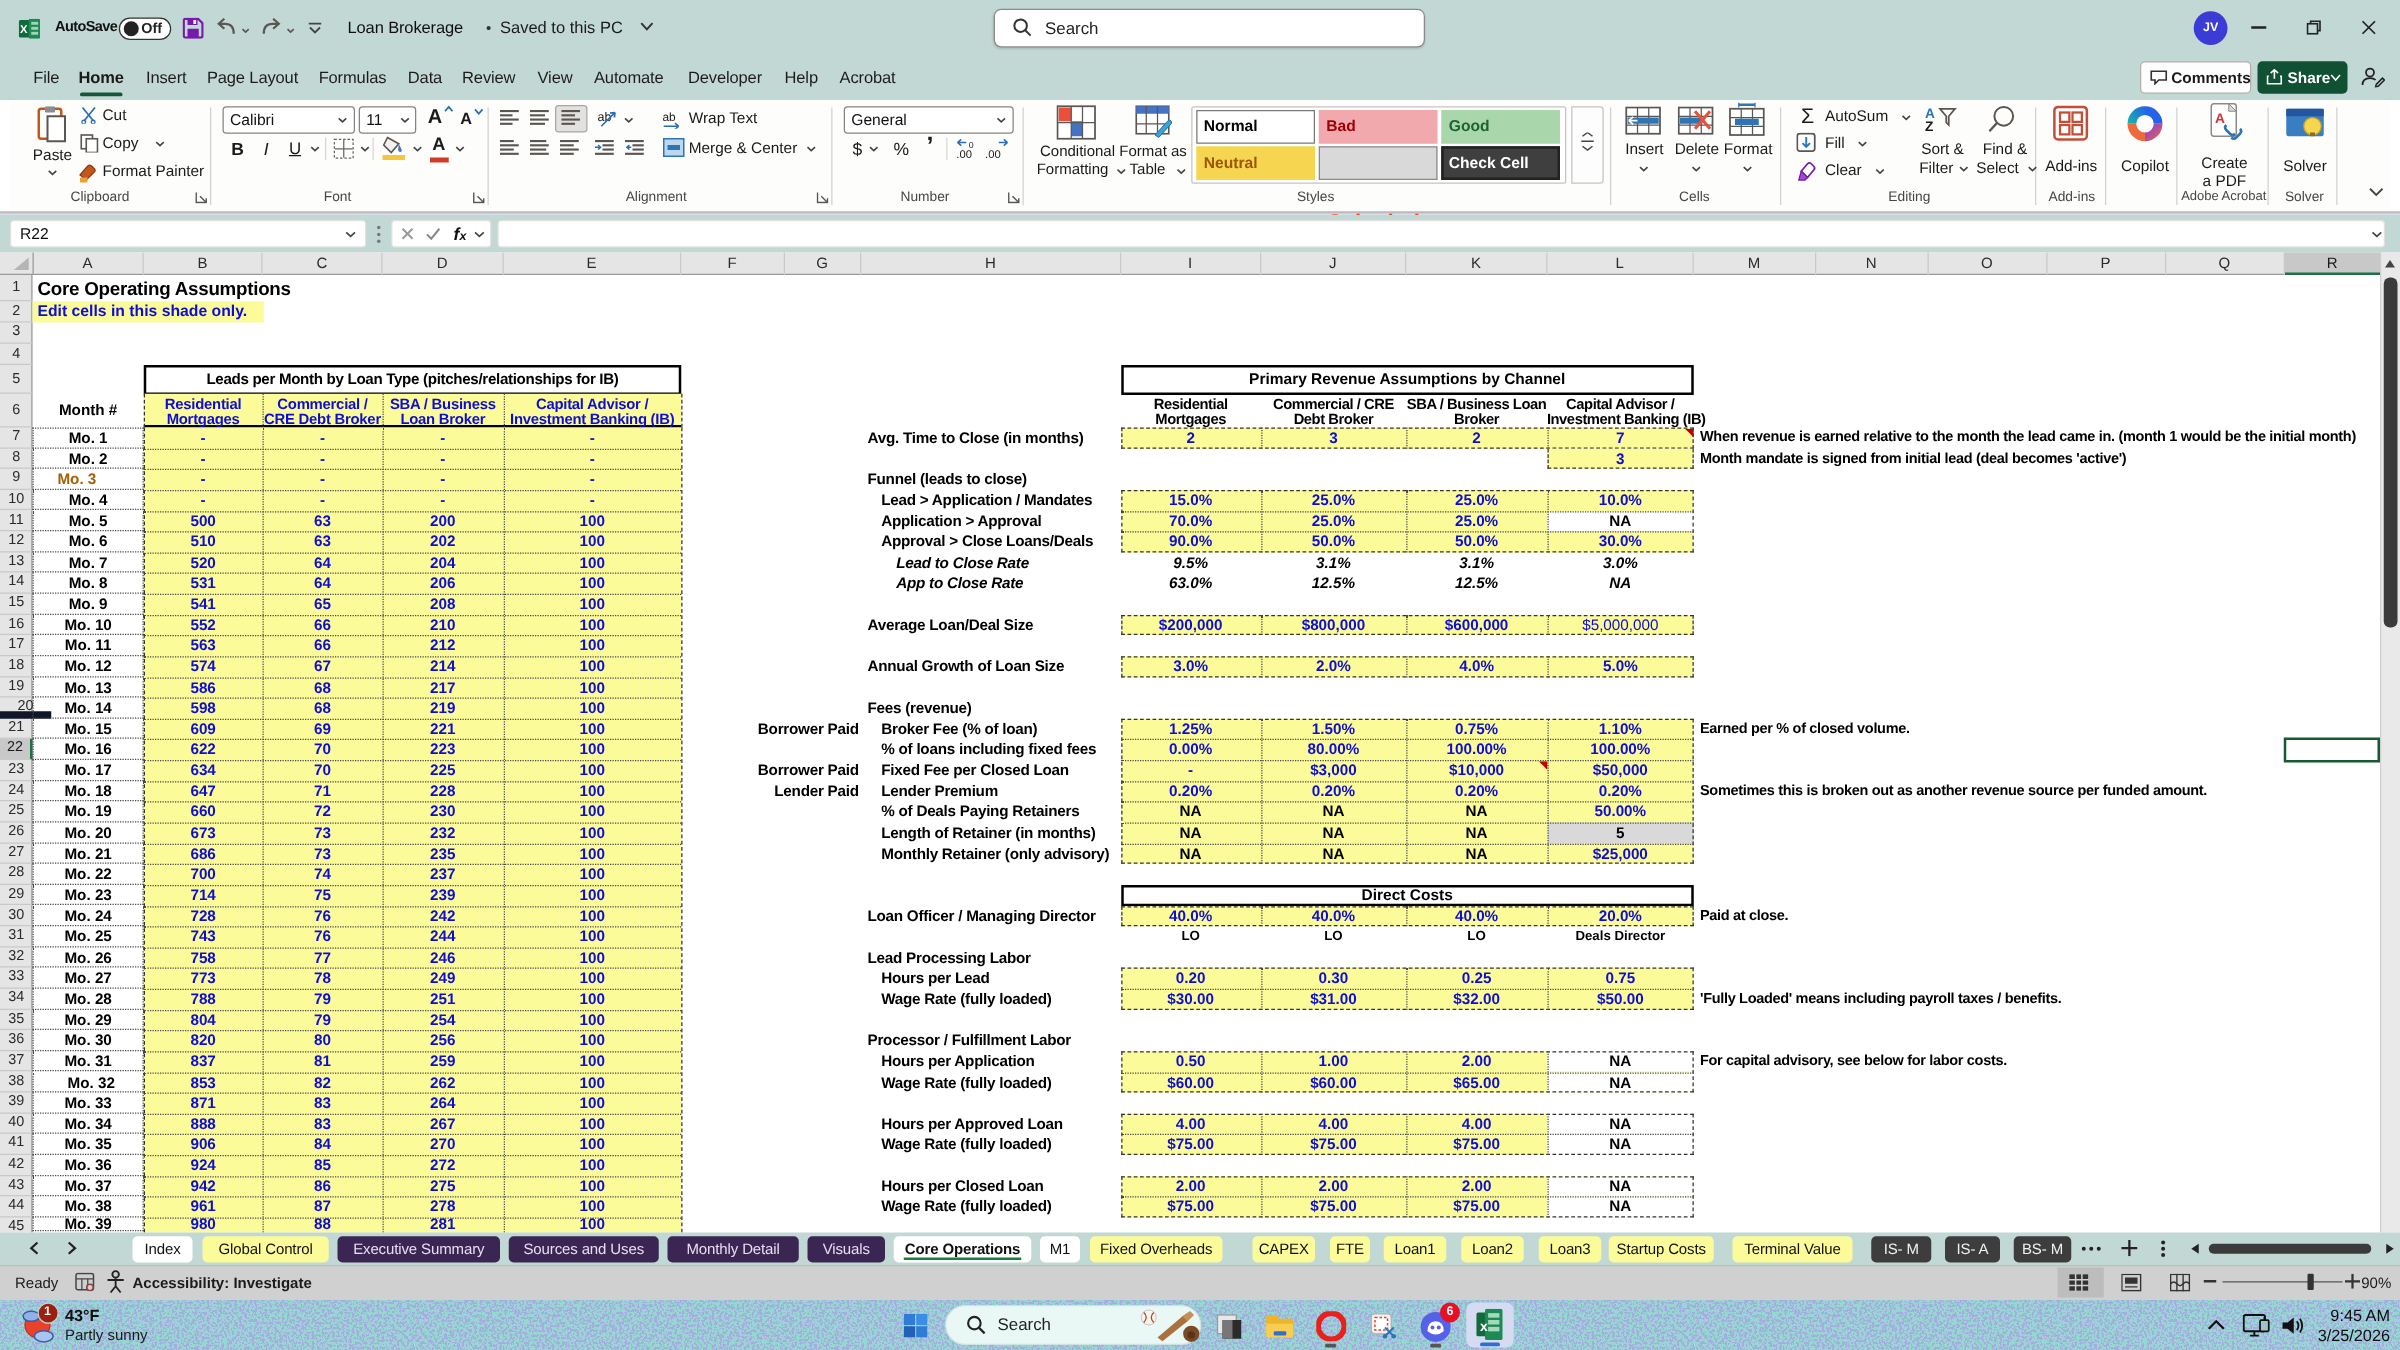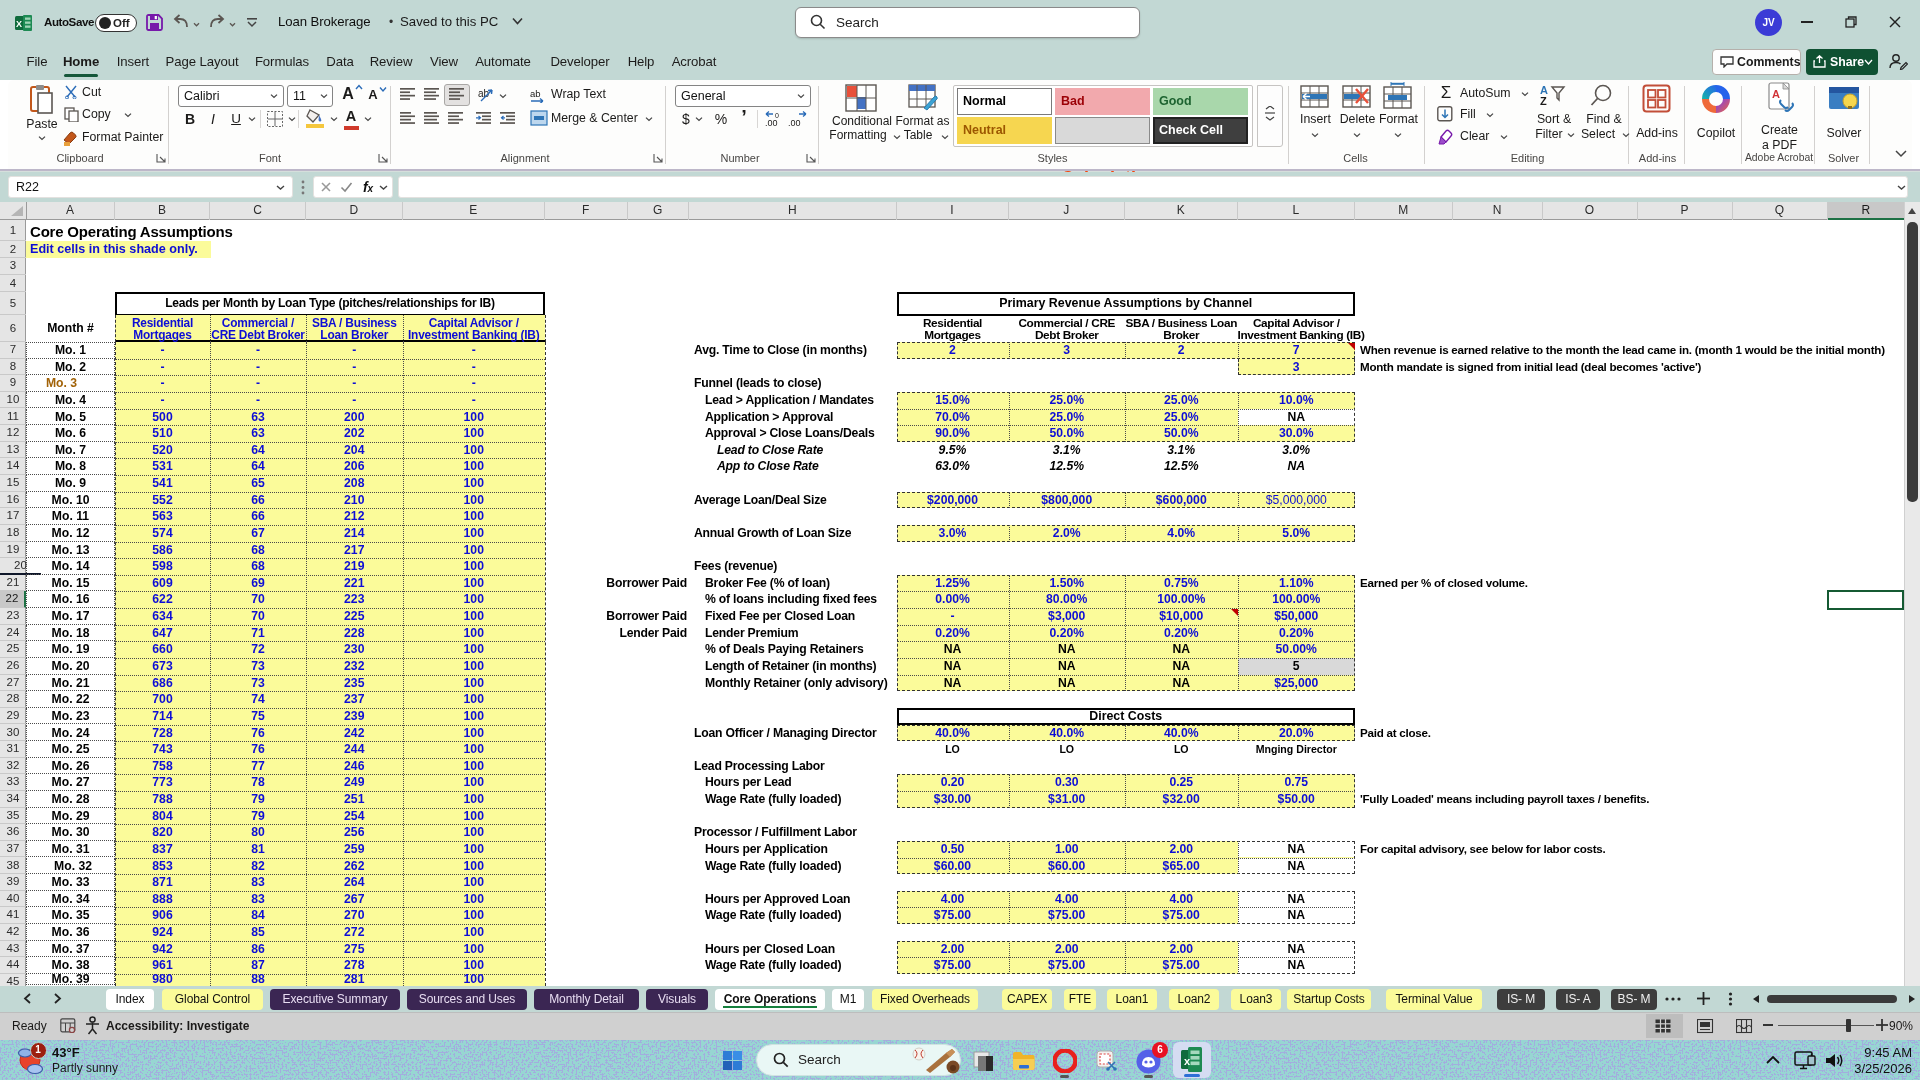--- a/index.html
+++ b/index.html
@@ -539,21 +539,21 @@
 <div style="position:absolute;left:0px;top:391.9px;width:26px;height:16.600000000000023px;border-bottom:1px solid #c9c9c9;color:#2b2b2b;font-size:11.5px;text-align:center;line-height:15.600000000000023px;">10</div>
 <div style="position:absolute;left:0px;top:408.5px;width:26px;height:16.600000000000023px;border-bottom:1px solid #c9c9c9;color:#2b2b2b;font-size:11.5px;text-align:center;line-height:15.600000000000023px;">11</div>
 <div style="position:absolute;left:0px;top:425.1px;width:26px;height:16.69999999999999px;border-bottom:1px solid #c9c9c9;color:#2b2b2b;font-size:11.5px;text-align:center;line-height:15.699999999999989px;">12</div>
 <div style="position:absolute;left:0px;top:441.8px;width:26px;height:16.599999999999966px;border-bottom:1px solid #c9c9c9;color:#2b2b2b;font-size:11.5px;text-align:center;line-height:15.599999999999966px;">13</div>
 <div style="position:absolute;left:0px;top:458.4px;width:26px;height:16.600000000000023px;border-bottom:1px solid #c9c9c9;color:#2b2b2b;font-size:11.5px;text-align:center;line-height:15.600000000000023px;">14</div>
 <div style="position:absolute;left:0px;top:475.0px;width:26px;height:16.69999999999999px;border-bottom:1px solid #c9c9c9;color:#2b2b2b;font-size:11.5px;text-align:center;line-height:15.699999999999989px;">15</div>
 <div style="position:absolute;left:0px;top:491.7px;width:26px;height:16.600000000000023px;border-bottom:1px solid #c9c9c9;color:#2b2b2b;font-size:11.5px;text-align:center;line-height:15.600000000000023px;">16</div>
 <div style="position:absolute;left:0px;top:508.3px;width:26px;height:16.599999999999966px;border-bottom:1px solid #c9c9c9;color:#2b2b2b;font-size:11.5px;text-align:center;line-height:15.599999999999966px;">17</div>
 <div style="position:absolute;left:0px;top:524.9px;width:26px;height:16.700000000000045px;border-bottom:1px solid #c9c9c9;color:#2b2b2b;font-size:11.5px;text-align:center;line-height:15.700000000000045px;">18</div>
 <div style="position:absolute;left:0px;top:541.6px;width:26px;height:16.600000000000023px;border-bottom:1px solid #c9c9c9;color:#2b2b2b;font-size:11.5px;text-align:center;line-height:15.600000000000023px;">19</div>
-<div style="position:absolute;left:0px;top:558.2px;width:41px;height:16.59999999999991px;border-bottom:2px solid #0f172a;color:#2b2b2b;font-size:11.5px;text-align:center;line-height:15.599999999999909px;">20</div>
+<div style="position:absolute;left:0px;top:558.2px;width:41px;height:16.59999999999991px;border-bottom:6px solid #0f172a;color:#2b2b2b;font-size:11.5px;text-align:center;line-height:15.599999999999909px;">20</div>
 <div style="position:absolute;left:0px;top:574.8px;width:26px;height:16.600000000000023px;border-bottom:1px solid #c9c9c9;color:#2b2b2b;font-size:11.5px;text-align:center;line-height:15.600000000000023px;">21</div>
 <div style="position:absolute;left:0px;top:591.4px;width:26px;height:16.700000000000045px;background:#c8c8c8;border-bottom:1px solid #c9c9c9;border-right:2.2px solid #1e7145;color:#1a1a1a;font-size:11.5px;text-align:center;line-height:15.700000000000045px;">22</div>
 <div style="position:absolute;left:0px;top:608.1px;width:26px;height:16.600000000000023px;border-bottom:1px solid #c9c9c9;color:#2b2b2b;font-size:11.5px;text-align:center;line-height:15.600000000000023px;">23</div>
 <div style="position:absolute;left:0px;top:624.7px;width:26px;height:16.59999999999991px;border-bottom:1px solid #c9c9c9;color:#2b2b2b;font-size:11.5px;text-align:center;line-height:15.599999999999909px;">24</div>
 <div style="position:absolute;left:0px;top:641.3px;width:26px;height:16.700000000000045px;border-bottom:1px solid #c9c9c9;color:#2b2b2b;font-size:11.5px;text-align:center;line-height:15.700000000000045px;">25</div>
 <div style="position:absolute;left:0px;top:658.0px;width:26px;height:16.600000000000023px;border-bottom:1px solid #c9c9c9;color:#2b2b2b;font-size:11.5px;text-align:center;line-height:15.600000000000023px;">26</div>
 <div style="position:absolute;left:0px;top:674.6px;width:26px;height:16.600000000000023px;border-bottom:1px solid #c9c9c9;color:#2b2b2b;font-size:11.5px;text-align:center;line-height:15.600000000000023px;">27</div>
 <div style="position:absolute;left:0px;top:691.2px;width:26px;height:16.699999999999932px;border-bottom:1px solid #c9c9c9;color:#2b2b2b;font-size:11.5px;text-align:center;line-height:15.699999999999932px;">28</div>
 <div style="position:absolute;left:0px;top:707.9px;width:26px;height:16.600000000000023px;border-bottom:1px solid #c9c9c9;color:#2b2b2b;font-size:11.5px;text-align:center;line-height:15.600000000000023px;">29</div>
 <div style="position:absolute;left:0px;top:724.5px;width:26px;height:16.600000000000023px;border-bottom:1px solid #c9c9c9;color:#2b2b2b;font-size:11.5px;text-align:center;line-height:15.600000000000023px;">30</div>
@@ -985,21 +985,21 @@
 <div style="position:absolute;left:1008.5px;top:724.5px;width:1px;height:16.600000000000023px;border-left:1px dotted #4a4a4a;"></div>
 <div style="position:absolute;left:1125px;top:724.5px;width:1px;height:16.600000000000023px;border-left:1px dotted #4a4a4a;"></div>
 <div style="position:absolute;left:1237.5px;top:724.5px;width:1px;height:16.600000000000023px;border-left:1px dotted #4a4a4a;"></div>
 <div class="" style="position:absolute;left:896.5px;top:724.5px;width:112.0px;height:16.6px;line-height:16.6px;font-size:12.2px;font-weight:bold;color:#0d0dd6;text-align:center;">40.0%</div>
 <div class="" style="position:absolute;left:1008.5px;top:724.5px;width:116.5px;height:16.6px;line-height:16.6px;font-size:12.2px;font-weight:bold;color:#0d0dd6;text-align:center;">40.0%</div>
 <div class="" style="position:absolute;left:1125px;top:724.5px;width:112.5px;height:16.6px;line-height:16.6px;font-size:12.2px;font-weight:bold;color:#0d0dd6;text-align:center;">40.0%</div>
 <div class="" style="position:absolute;left:1237.5px;top:724.5px;width:117.5px;height:16.6px;line-height:16.6px;font-size:12.2px;font-weight:bold;color:#0d0dd6;text-align:center;">20.0%</div>
 <div class="" style="position:absolute;left:896.5px;top:741.1px;width:112.0px;height:16.6px;line-height:16.6px;font-size:10.6px;font-weight:bold;color:#000;text-align:center;">LO</div>
 <div class="" style="position:absolute;left:1008.5px;top:741.1px;width:116.5px;height:16.6px;line-height:16.6px;font-size:10.6px;font-weight:bold;color:#000;text-align:center;">LO</div>
 <div class="" style="position:absolute;left:1125px;top:741.1px;width:112.5px;height:16.6px;line-height:16.6px;font-size:10.6px;font-weight:bold;color:#000;text-align:center;">LO</div>
-<div class="" style="position:absolute;left:1237.5px;top:741.1px;width:117.5px;height:16.6px;line-height:16.6px;font-size:10.6px;font-weight:bold;color:#000;text-align:center;">Mnging Director</div>
+<div class="" style="position:absolute;left:1237.5px;top:741.1px;width:117.5px;height:16.6px;line-height:16.6px;font-size:10.6px;font-weight:bold;color:#000;text-align:center;">Deals Director</div>
 <div style="position:absolute;left:896.5px;top:774.4px;width:458.5px;height:33.200000000000045px;background:#fbfb9a;"></div>
 <div style="position:absolute;left:896.5px;top:774.4px;width:458.5px;height:33.200000000000045px;border:1px dashed #333;"></div>
 <div style="position:absolute;left:1008.5px;top:774.4px;width:1px;height:33.200000000000045px;border-left:1px dotted #4a4a4a;"></div>
 <div style="position:absolute;left:1125px;top:774.4px;width:1px;height:33.200000000000045px;border-left:1px dotted #4a4a4a;"></div>
 <div style="position:absolute;left:1237.5px;top:774.4px;width:1px;height:33.200000000000045px;border-left:1px dotted #4a4a4a;"></div>
 <div style="position:absolute;left:896.5px;top:791.0px;width:458.5px;height:1px;border-top:1px dotted #4a4a4a;"></div>
 <div class="" style="position:absolute;left:896.5px;top:774.4px;width:112.0px;height:16.6px;line-height:16.6px;font-size:12.2px;font-weight:bold;color:#0d0dd6;text-align:center;">0.20</div>
 <div class="" style="position:absolute;left:1008.5px;top:774.4px;width:116.5px;height:16.6px;line-height:16.6px;font-size:12.2px;font-weight:bold;color:#0d0dd6;text-align:center;">0.30</div>
 <div class="" style="position:absolute;left:1125px;top:774.4px;width:112.5px;height:16.6px;line-height:16.6px;font-size:12.2px;font-weight:bold;color:#0d0dd6;text-align:center;">0.25</div>
 <div class="" style="position:absolute;left:1237.5px;top:774.4px;width:117.5px;height:16.6px;line-height:16.6px;font-size:12.2px;font-weight:bold;color:#0d0dd6;text-align:center;">0.75</div>
@@ -1088,20 +1088,21 @@
 <div class="lbl" style="position:absolute;left:705px;top:890.8px;width:200px;height:16.6px;line-height:16.6px;">Hours per Approved Loan</div>
 <div class="lbl" style="position:absolute;left:705px;top:907.4px;width:200px;height:16.6px;line-height:16.6px;">Wage Rate (fully loaded)</div>
 <div class="lbl" style="position:absolute;left:705px;top:940.7px;width:200px;height:16.6px;line-height:16.6px;">Hours per Closed Loan</div>
 <div class="lbl" style="position:absolute;left:705px;top:957.3px;width:200px;height:16.6px;line-height:16.6px;">Wage Rate (fully loaded)</div>
 <div class="lbl" style="position:absolute;left:545px;top:574.8px;width:142px;height:16.6px;line-height:16.6px;text-align:right;">Borrower Paid</div>
 <div class="lbl" style="position:absolute;left:545px;top:608.1px;width:142px;height:16.6px;line-height:16.6px;text-align:right;">Borrower Paid</div>
 <div class="lbl" style="position:absolute;left:545px;top:624.7px;width:142px;height:16.6px;line-height:16.6px;text-align:right;">Lender Paid</div>
 <div class="note" style="position:absolute;left:1360px;top:342.0px;width:545px;height:16.6px;line-height:16.6px;overflow:hidden;">When revenue is earned relative to the month the lead came in. (month 1 would be the initial month)</div>
 <div class="note" style="position:absolute;left:1360px;top:358.6px;width:545px;height:16.7px;line-height:16.7px;overflow:hidden;">Month mandate is signed from initial lead (deal becomes 'active')</div>
 <div class="note" style="position:absolute;left:1360px;top:574.8px;width:545px;height:16.6px;line-height:16.6px;overflow:hidden;">Earned per % of closed volume.</div>
+<div class="note" style="position:absolute;left:1360px;top:624.7px;width:545px;height:16.6px;line-height:16.6px;overflow:hidden;">Sometimes this is broken out as another revenue source per funded amount.</div>
 <div class="note" style="position:absolute;left:1360px;top:724.5px;width:545px;height:16.6px;line-height:16.6px;overflow:hidden;">Paid at close.</div>
 <div class="note" style="position:absolute;left:1360px;top:791.0px;width:545px;height:16.6px;line-height:16.6px;overflow:hidden;"><b>'Fully Loaded'</b> means including payroll taxes / benefits.</div>
 <div class="note" style="position:absolute;left:1360px;top:840.9px;width:545px;height:16.6px;line-height:16.6px;overflow:hidden;">For capital advisory, see below for labor costs.</div>
 <div style="position:absolute;left:1826.5px;top:589.9px;width:77.5px;height:19.7px;border:2.4px solid #155a33;"></div>
 <div style="position:absolute;left:1904px;top:202px;width:16px;height:783.5px;background:#e9e9e9;border-left:1px solid #d0d0d0;"></div>
 <svg style="position:absolute;left:1907px;top:207px;width:10px;height:8px;" viewBox="0 0 10 8">
       <path d="M1 7 L5 1 L9 7 Z" fill="#444"></path>
     </svg>
 <div style="position:absolute;left:1906.5px;top:222px;width:11px;height:280px;background:#3b3b3b;border-radius:5px;"></div>
 <div style="position:absolute;left:0px;top:985.5px;width:1920px;height:26.5px;background:#c2d8d4;"></div>

